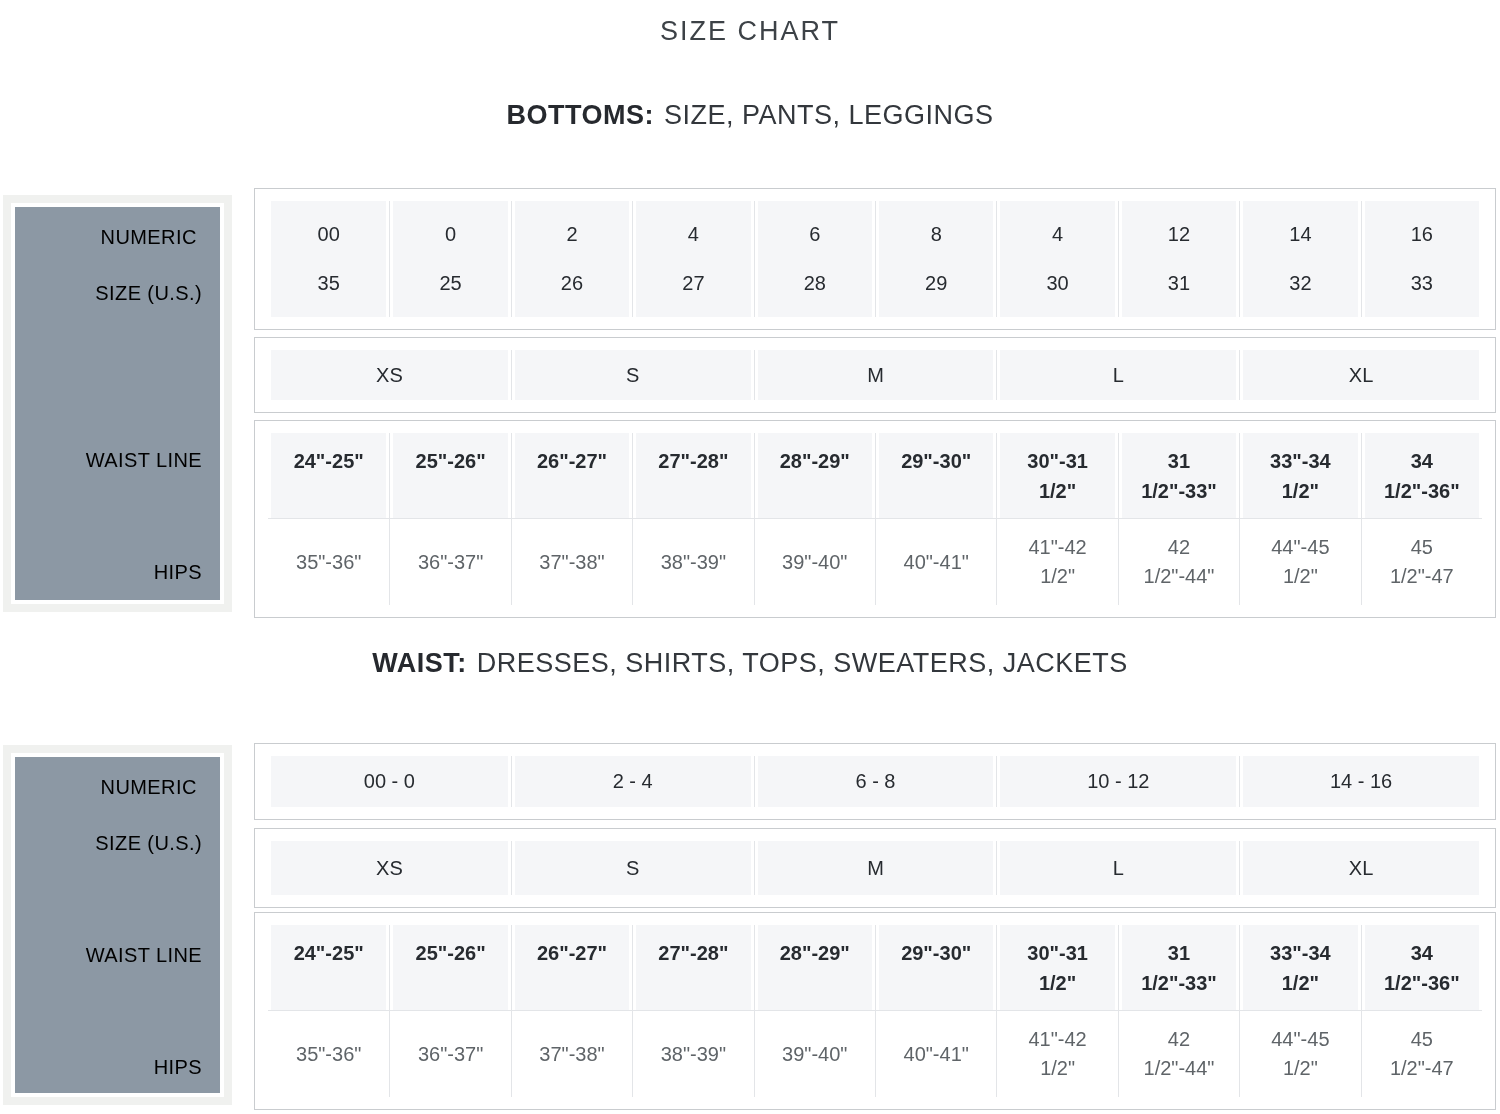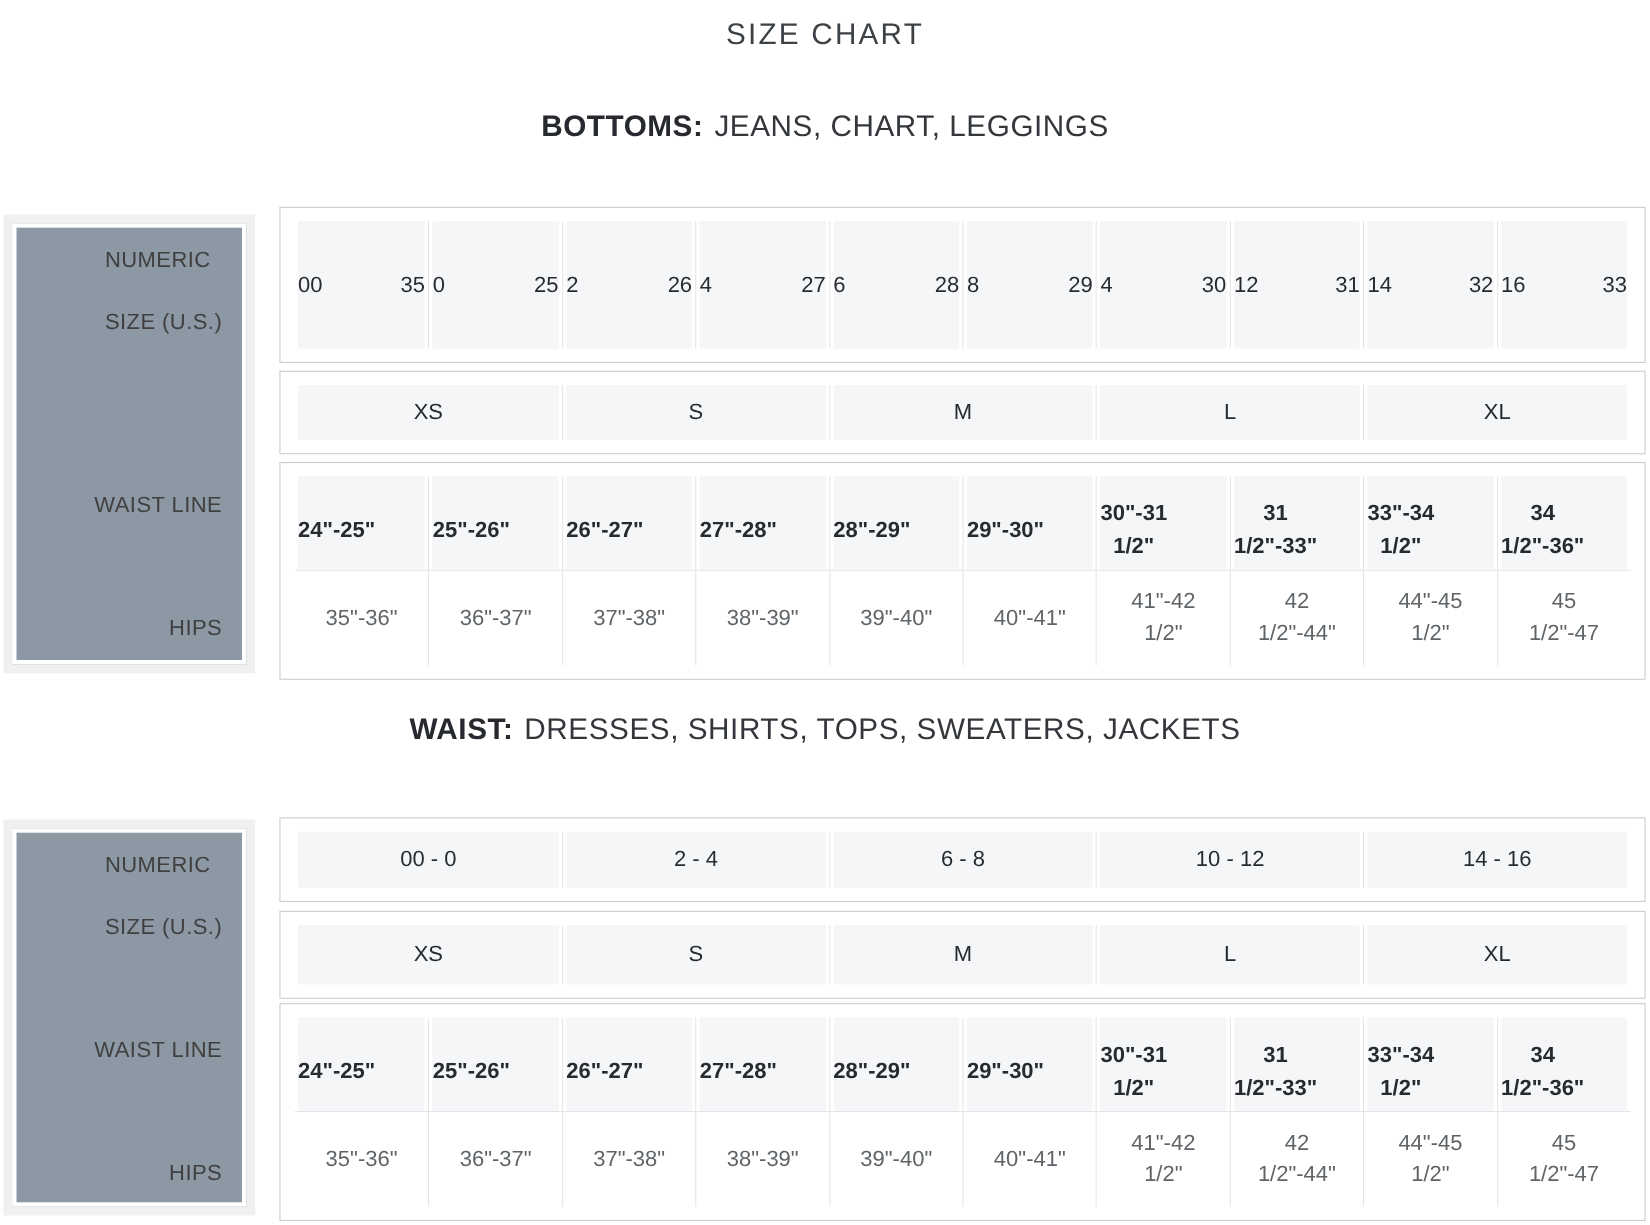--- a/index.html
+++ b/index.html
@@ -21,62 +21,62 @@
   .sidebar{
     position:absolute;left:3px;width:229px;box-sizing:border-box;
     background:var(--frame-fill,#f0f1ef);padding:8px;
   }
   .sidebar-core{
     width:100%;height:100%;box-sizing:border-box;
     background:var(--sidebar-fill,#8c98a4);border:4px solid #fff;position:relative;
   }
   .side-label{
     position:absolute;right:18px;transform:translateY(-50%);
-    font-size:20px;color:#404040;letter-spacing:0.4px;text-align:left;white-space:nowrap;
+    font-size:20px;color:#000000;letter-spacing:0.4px;text-align:center;white-space:nowrap;
   }
   .side-label.two{white-space:pre-line;line-height:56px;}
 
   
   .band{
     position:absolute;left:254px;width:1242px;box-sizing:border-box;
     background:#fff;border:1px solid var(--band-border,#c9cccf);
     padding:12px 13px;display:flex;flex-direction:column;
   }
   .grid{display:grid;flex:1;min-height:0;}
   .cols10{grid-template-columns:repeat(10,1fr);}
   .cols5{grid-template-columns:repeat(5,1fr);}
   .cell{
     position:relative;display:flex;align-items:center;justify-content:center;
     text-align:center;font-size:20px;
   }
   .cell.sep{border-left:1px solid var(--divider,#e3e5e8);}
   .fill{
     position:absolute;top:0;bottom:0;left:3px;right:3px;
     background:var(--cell-fill,#f5f6f8);
-    display:flex;flex-direction:row;align-items:center;justify-content:center;
+    display:flex;flex-direction:column;align-items:center;justify-content:center;
     text-align:center;
   }
   .fill.pair{justify-content:space-between;padding:22px 0;box-sizing:border-box;}
   .fill.waist{
     justify-content:flex-start;padding-top:13px;box-sizing:border-box;
     font-weight:bold;line-height:30px;white-space:pre-line;
   }
   .waist-grid{height:85px;border-bottom:1px solid var(--divider,#e3e5e8);flex:none;}
   .hips-grid .cell{
     color:var(--text-muted,#5f6468);line-height:29px;white-space:pre-line;background:#fff;
   }
 </style>
 </head>
 <body>
 
 <div class="canvas">
 
   <h1 class="page-title">SIZE CHART</h1>
 
-  <div class="section-heading" style="top:100px"><span class="hb">BOTTOMS:</span><span>JEANS, CHART, LEGGINGS</span></div>
+  <div class="section-heading" style="top:100px"><span class="hb">BOTTOMS:</span><span>SIZE, PANTS, LEGGINGS</span></div>
 
   <div class="sidebar" style="top:195px;height:417px">
     <div class="sidebar-core">
       <div class="side-label two" style="top:58px">NUMERIC
 SIZE (U.S.)</div>
       <div class="side-label" style="top:253px">WAIST LINE</div>
       <div class="side-label" style="top:365px">HIPS</div>
     </div>
   </div>
 

